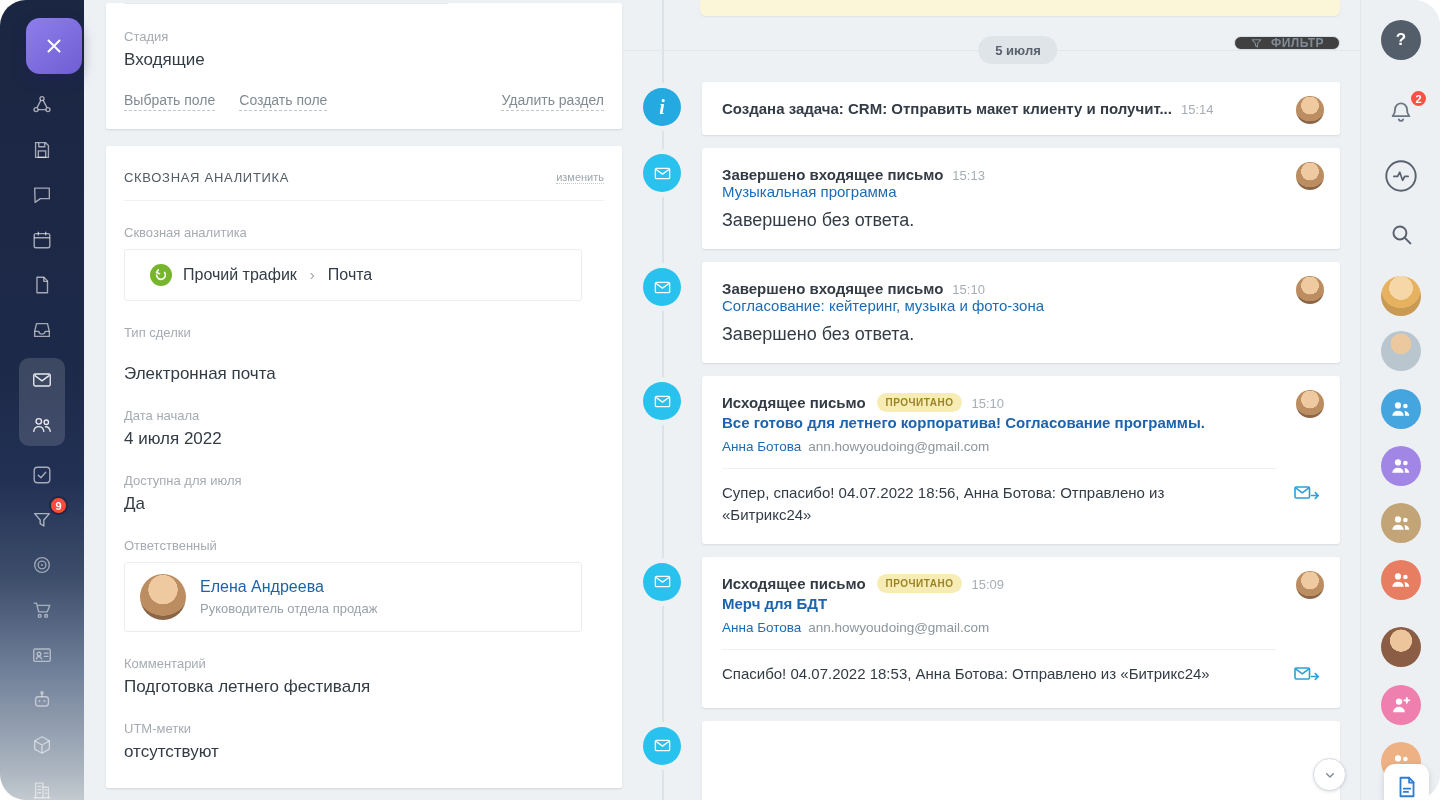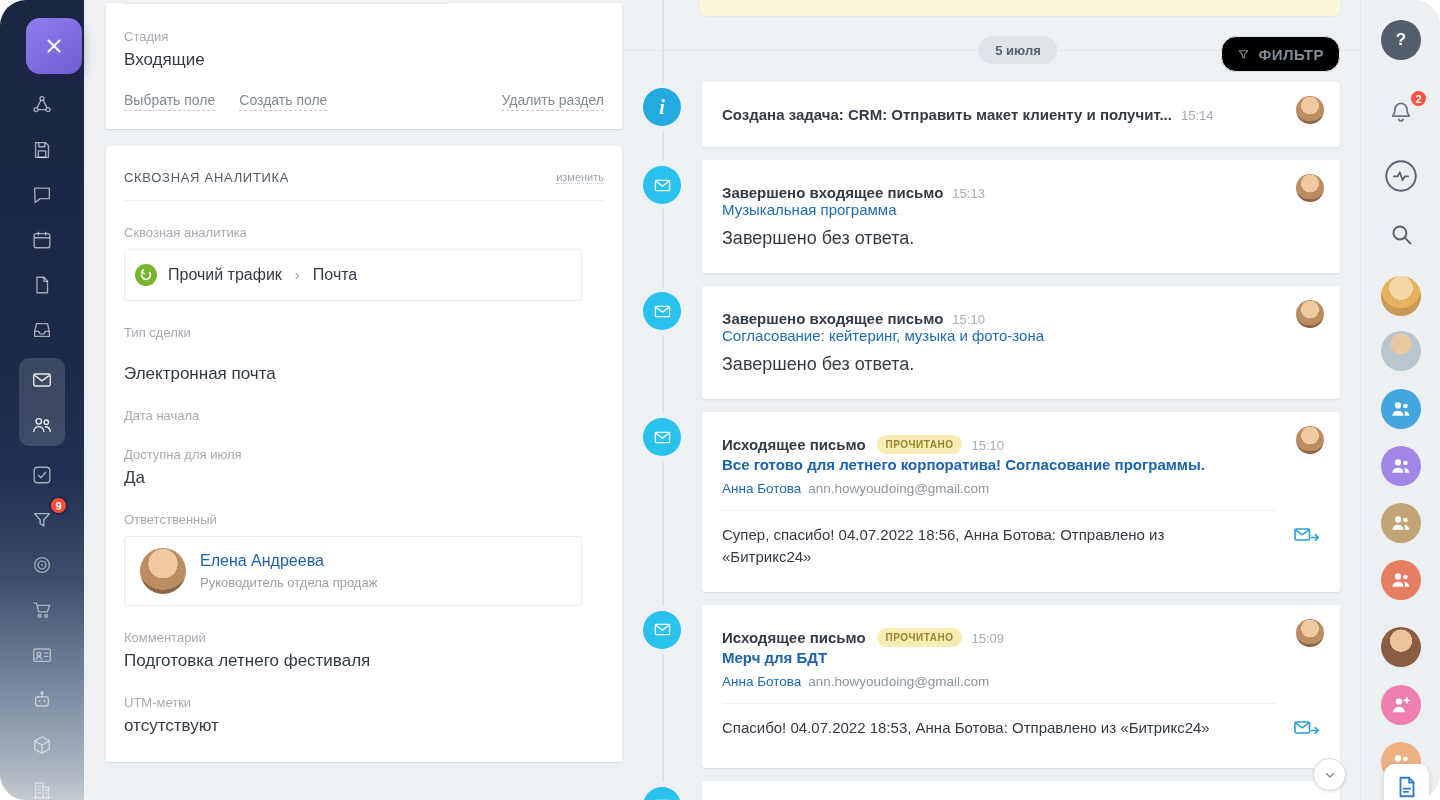--- a/index.html
+++ b/index.html
@@ -33,54 +33,54 @@
   .dashed{border-bottom:1px dashed #bfc6cc;cursor:pointer;line-height:1.35}
   .links-row .gap{width:24px}
   .links-row .spacer{flex:1}
 
   .card-analytics{margin-top:17px;padding:0 18px 26px}
   .sec-head{display:flex;justify-content:space-between;align-items:center;padding:24px 0 15px;border-bottom:1px solid #eef1f3}
   .sec-title{font-size:13px;color:#525b66;letter-spacing:.7px}
   .sec-edit{font-size:11px;color:#9fa6ad;border-bottom:1px dotted #c3c9cf;cursor:pointer}
   .fgroup{margin-top:24px}
   .traffic-box{margin-top:9px;height:52px;width:458px;border:1px solid #e9edf0;border-radius:3px;
-    display:flex;align-items:center;gap:11px;padding:0 10px;font-size:16px;color:#333b45;cursor:pointer}
+    display:flex;align-items:center;gap:11px;padding:0 25px;font-size:16px;color:#333b45;cursor:pointer}
   .traffic-sep{color:#9aa1a8;font-size:15px;margin:0 2px}
   .resp-box{margin-top:9px;width:458px;border:1px solid #e9edf0;border-radius:3px;display:flex;align-items:center;gap:14px;padding:11px 15px;cursor:pointer}
   .resp-ava{width:46px;height:46px;border-radius:50%;flex:none}
   .resp-name{font-size:16px;color:#1e63a8;cursor:pointer}
   .resp-role{font-size:13px;color:#9aa1a8;margin-top:5px}
 
   
   .ph1{background:radial-gradient(circle at 50% 30%,#f6d7a7 0 34%,#e6b25f 35% 58%,#c99a54 59% 100%)}
   .ph2{background:radial-gradient(circle at 50% 32%,#ecc89e 0 30%,#b9c6ce 31% 100%)}
   .ph3{background:radial-gradient(circle at 50% 34%,#ecc59d 0 33%,#8a5d44 34% 100%)}
   .ph-anna{background:radial-gradient(circle at 50% 34%,#efc9a0 0 38%,#bb8d60 39% 68%,#8a6647 69% 100%)}
 
   
   .timeline{position:absolute;left:622px;top:0;width:738px;height:800px;overflow:hidden}
   .tl-line{position:absolute;left:40px;top:0;bottom:0;width:2px;background:#dde2e7}
   .yellow-banner{position:absolute;left:78px;top:0;width:640px;height:16px;background:#fbf6d8;border-radius:0 0 6px 6px;box-shadow:0 1px 2px rgba(55,65,80,.08)}
   .tl-head{position:absolute;top:36px;left:0;width:100%;height:28px}
   .head-line{position:absolute;top:14px;left:0;right:0;height:1px;background:#e3e7ea}
   .date-chip{position:absolute;left:396px;transform:translateX(-50%);top:0;height:28px;display:flex;align-items:center;
     background:#dfe4e9;color:#59626c;font-size:13px;font-weight:700;padding:0 17px;border-radius:15px}
-  .filter-btn{position:absolute;right:20px;top:0;height:36px;background:#000000;border:1px solid #d8dee3;border-radius:15px;
-    display:flex;align-items:center;gap:8px;padding:0 15px;color:#828c96;font-size:15px;font-weight:700;letter-spacing:.5px;cursor:pointer}
+  .filter-btn{position:absolute;right:20px;top:0;height:14px;background:#404040;border:1px solid #d8dee3;border-radius:15px;
+    display:flex;align-items:center;gap:8px;padding:0 15px;color:#828c96;font-size:12px;font-weight:700;letter-spacing:.5px;cursor:pointer}
   .filter-btn svg{width:13px;height:13px}
 
   .tl-entries{position:absolute;top:82px;left:0;width:738px;display:flex;flex-direction:column;gap:13px}
   .entry{display:flex}
   .entry-ico{width:80px;flex:none;display:flex;justify-content:center;align-items:flex-start;padding-top:6px}
   .tl-circle{width:38px;height:38px;border-radius:50%;background:#29c2ee;box-shadow:0 0 0 5px #eef1f4;
     display:flex;align-items:center;justify-content:center;color:#fff;flex:none}
   .tl-circle.info{background:#24a9e1;font-family:"Liberation Serif",serif;font-style:italic;font-weight:700;font-size:20px}
   .tl-circle svg{width:19px;height:19px}
   .entry-card{flex:1;margin-right:20px;background:#fff;border-radius:3px;box-shadow:0 1px 2px rgba(55,65,80,.13);
-    padding:24px 20px;position:relative;min-width:0}
+    padding:18px 20px;position:relative;min-width:0}
   .e-titlerow{display:flex;align-items:baseline;padding-right:48px;min-width:0}
   .e-title{font-size:15px;font-weight:700;color:#333b45;white-space:nowrap}
   .e-title.trunc{overflow:hidden;text-overflow:ellipsis;max-width:472px}
   .e-time{font-size:13px;color:#a6adb4;margin-left:9px;flex:none}
   .read-badge{background:#f7edb4;color:#9c8326;font-size:10px;font-weight:700;letter-spacing:.5px;
     padding:4px 9px;border-radius:10px;margin-left:11px;flex:none;position:relative;top:-2px}
   .e-ava{position:absolute;top:14px;right:16px;width:28px;height:28px;border-radius:50%;cursor:pointer}
   .e-subject{font-size:15px;color:#1e6bb3;cursor:pointer}
   .e-subject.bold{font-weight:700;color:#1d64ad}
   .e-note{margin-top:10px;font-size:18px;color:#333b45}
@@ -274,20 +274,21 @@
       </div>
 
       <div class="fgroup">
         <div class="f-label">Тип сделки</div>
       </div>
       <div class="fgroup">
         <div class="f-value">Электронная почта</div>
       </div>
       <div class="fgroup">
         <div class="f-label">Дата начала</div>
+        <div class="f-value">4 июля 2022</div>
       </div>
       <div class="fgroup">
         <div class="f-label">Доступна для июля</div>
         <div class="f-value">Да</div>
       </div>
 
       <div class="fgroup">
         <div class="f-label">Ответственный</div>
         <div class="resp-box">
           <span class="resp-ava ph-anna"></span>

